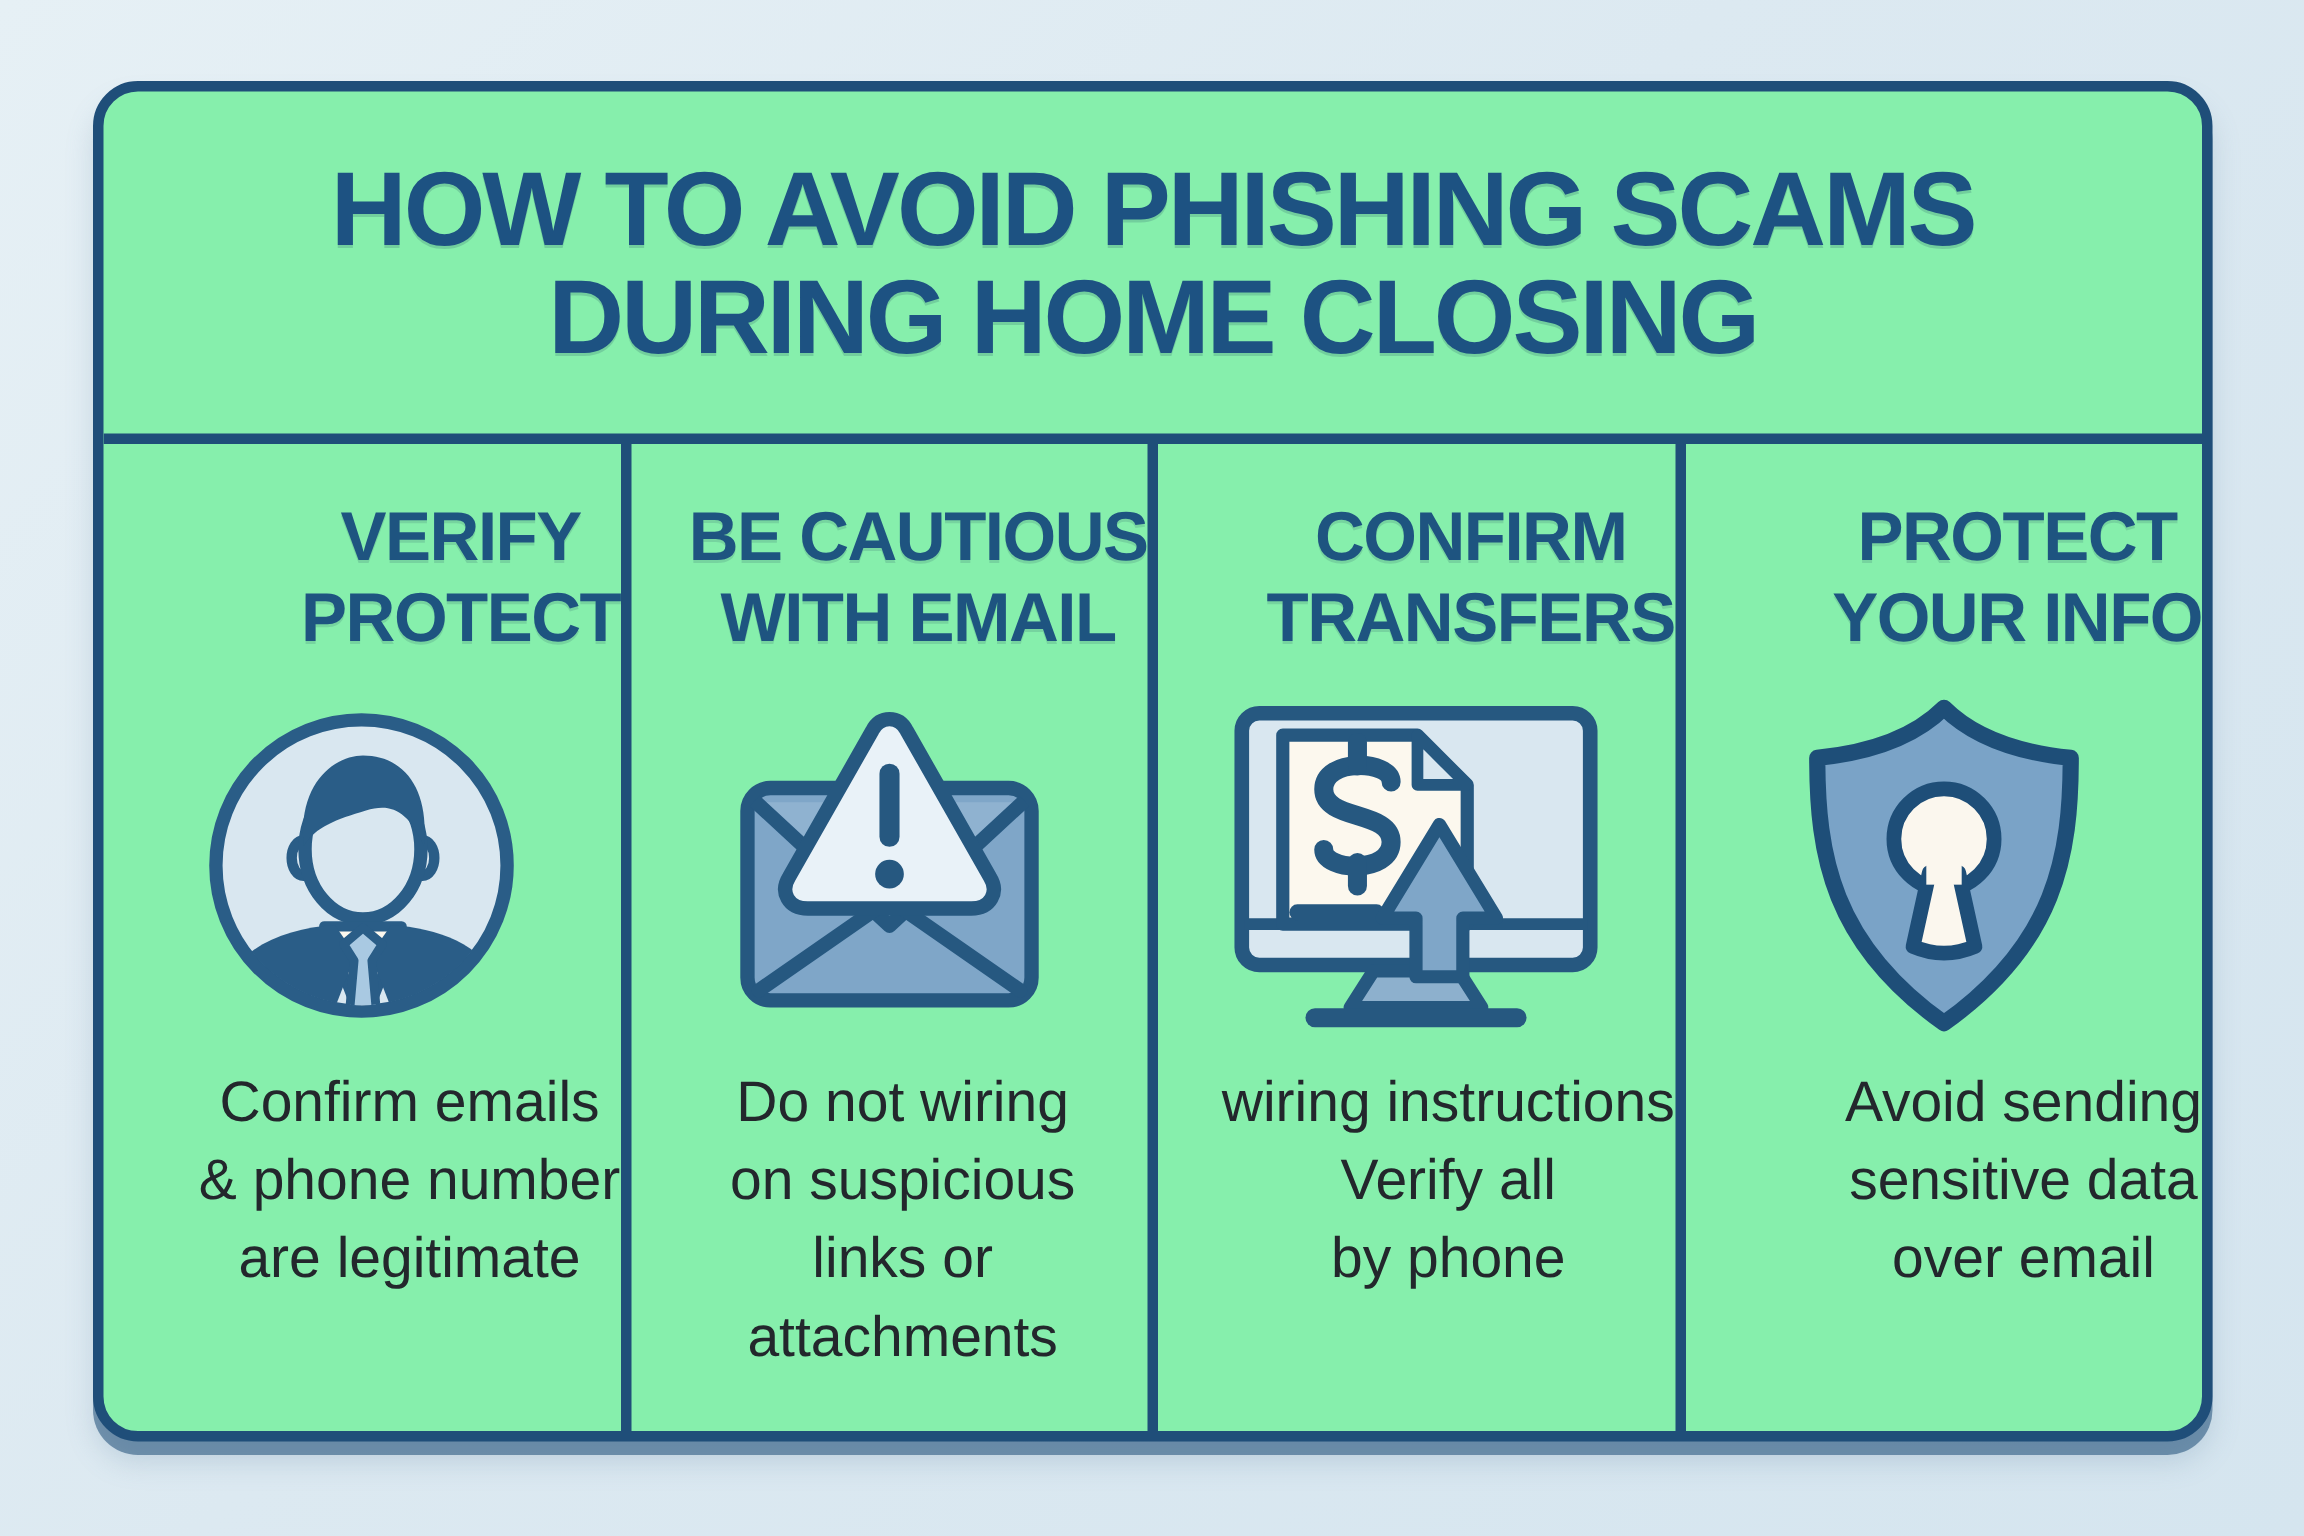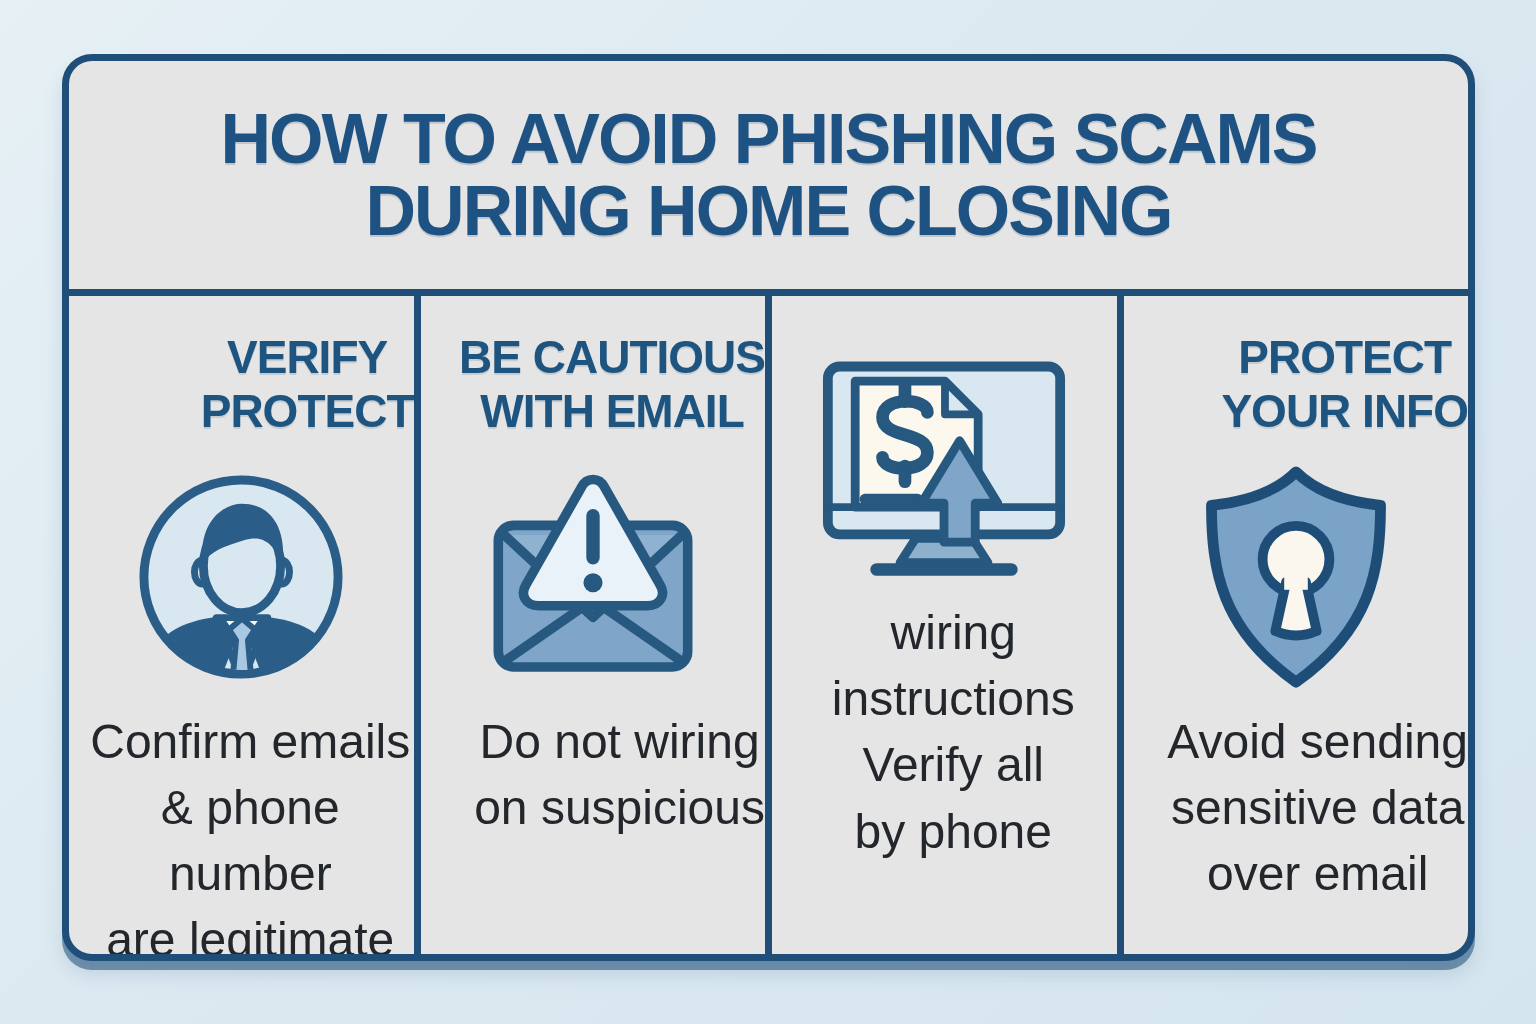--- a/index.html
+++ b/index.html
@@ -14,21 +14,21 @@
     background: linear-gradient(135deg, #e6f0f5 0%, #dce9f1 45%, #d5e5ef 100%);
     position: relative;
   }
   .card {
     position: absolute;
     left: 62px;
     top: 54px;
     width: 1413px;
     height: 907px;
     box-sizing: border-box;
-    background: #e5e5e5;
+    background: #86efac;
     border: 7px solid #1f4e79;
     border-radius: 30px;
     box-shadow: 0 9px 0 rgba(31, 78, 121, 0.55), 0 14px 18px rgba(110, 145, 170, 0.25);
     display: flex;
     flex-direction: column;
     overflow: hidden;
   }
   .title-band {
     height: 228px;
     flex: 0 0 auto;
@@ -77,21 +77,21 @@
     margin-top: 14px;
     display: flex;
     align-items: center;
     justify-content: center;
     width: 100%;
   }
   .col-body {
     margin-top: 8px;
     text-align: center;
     color: #23272c;
-    font-size: 48px;
+    font-size: 38px;
     font-weight: 400;
     line-height: 1.38;
     margin-left: 18px;
   }
   .col-body span { display: block; }
 </style>
 </head>
 <body>
 
 <div class="card">
@@ -148,24 +148,29 @@
           <path d="M24 207 L109 148" fill="none" stroke="#265880" stroke-width="10" stroke-linecap="round"></path>
           <path d="M206 207 L121 148" fill="none" stroke="#265880" stroke-width="10" stroke-linecap="round"></path>
           <path d="M115 18 Q123 18 127 26 L185 128 Q190 136 186 143 Q182 150 172 150 L58 150 Q48 150 44 143 Q40 136 45 128 L103 26 Q107 18 115 18 Z" fill="#e9f2f8" stroke="#265880" stroke-width="10" stroke-linejoin="round"></path>
           <line x1="115" y1="56" x2="115" y2="100" stroke="#265880" stroke-width="14" stroke-linecap="round"></line>
           <circle cx="115" cy="126" r="10" fill="#265880"></circle>
         </svg>
       </div>
       <div class="col-body">
         <span>Do not wiring</span>
         <span>on suspicious</span>
-      </div>
-    </div>
-
-    <div class="column">
+        <span>links or attachments</span>
+      </div>
+    </div>
+
+    <div class="column">
+      <div class="col-heading">
+        <span>CONFIRM</span>
+        <span>TRANSFERS</span>
+      </div>
       <div class="icon-wrap">
         <svg width="244" height="220" viewBox="0 0 250 224">
           <rect x="6" y="8" width="238" height="172" rx="12" fill="#d9e7f0" stroke="#265880" stroke-width="10"></rect>
           <line x1="8" y1="152" x2="242" y2="152" stroke="#265880" stroke-width="8"></line>
           <path d="M34 23 L126 23 L160 57 L160 152 L34 152 Z" fill="#fcf8ee" stroke="#265880" stroke-width="9" stroke-linejoin="round"></path>
           <path d="M126 23 L126 57 L160 57 Z" fill="#d9e7f0" stroke="#265880" stroke-width="8" stroke-linejoin="round"></path>
           <path d="M108 55 C108 40 62 38 62 60 C62 82 108 74 108 96 C108 118 62 116 62 101" fill="none" stroke="#265880" stroke-width="13" stroke-linecap="round"></path>
           <line x1="85" y1="28" x2="85" y2="44" stroke="#265880" stroke-width="13" stroke-linecap="round"></line>
           <line x1="85" y1="110" x2="85" y2="126" stroke="#265880" stroke-width="13" stroke-linecap="round"></line>
           <line x1="44" y1="144" x2="98" y2="144" stroke="#265880" stroke-width="11" stroke-linecap="round"></line>

